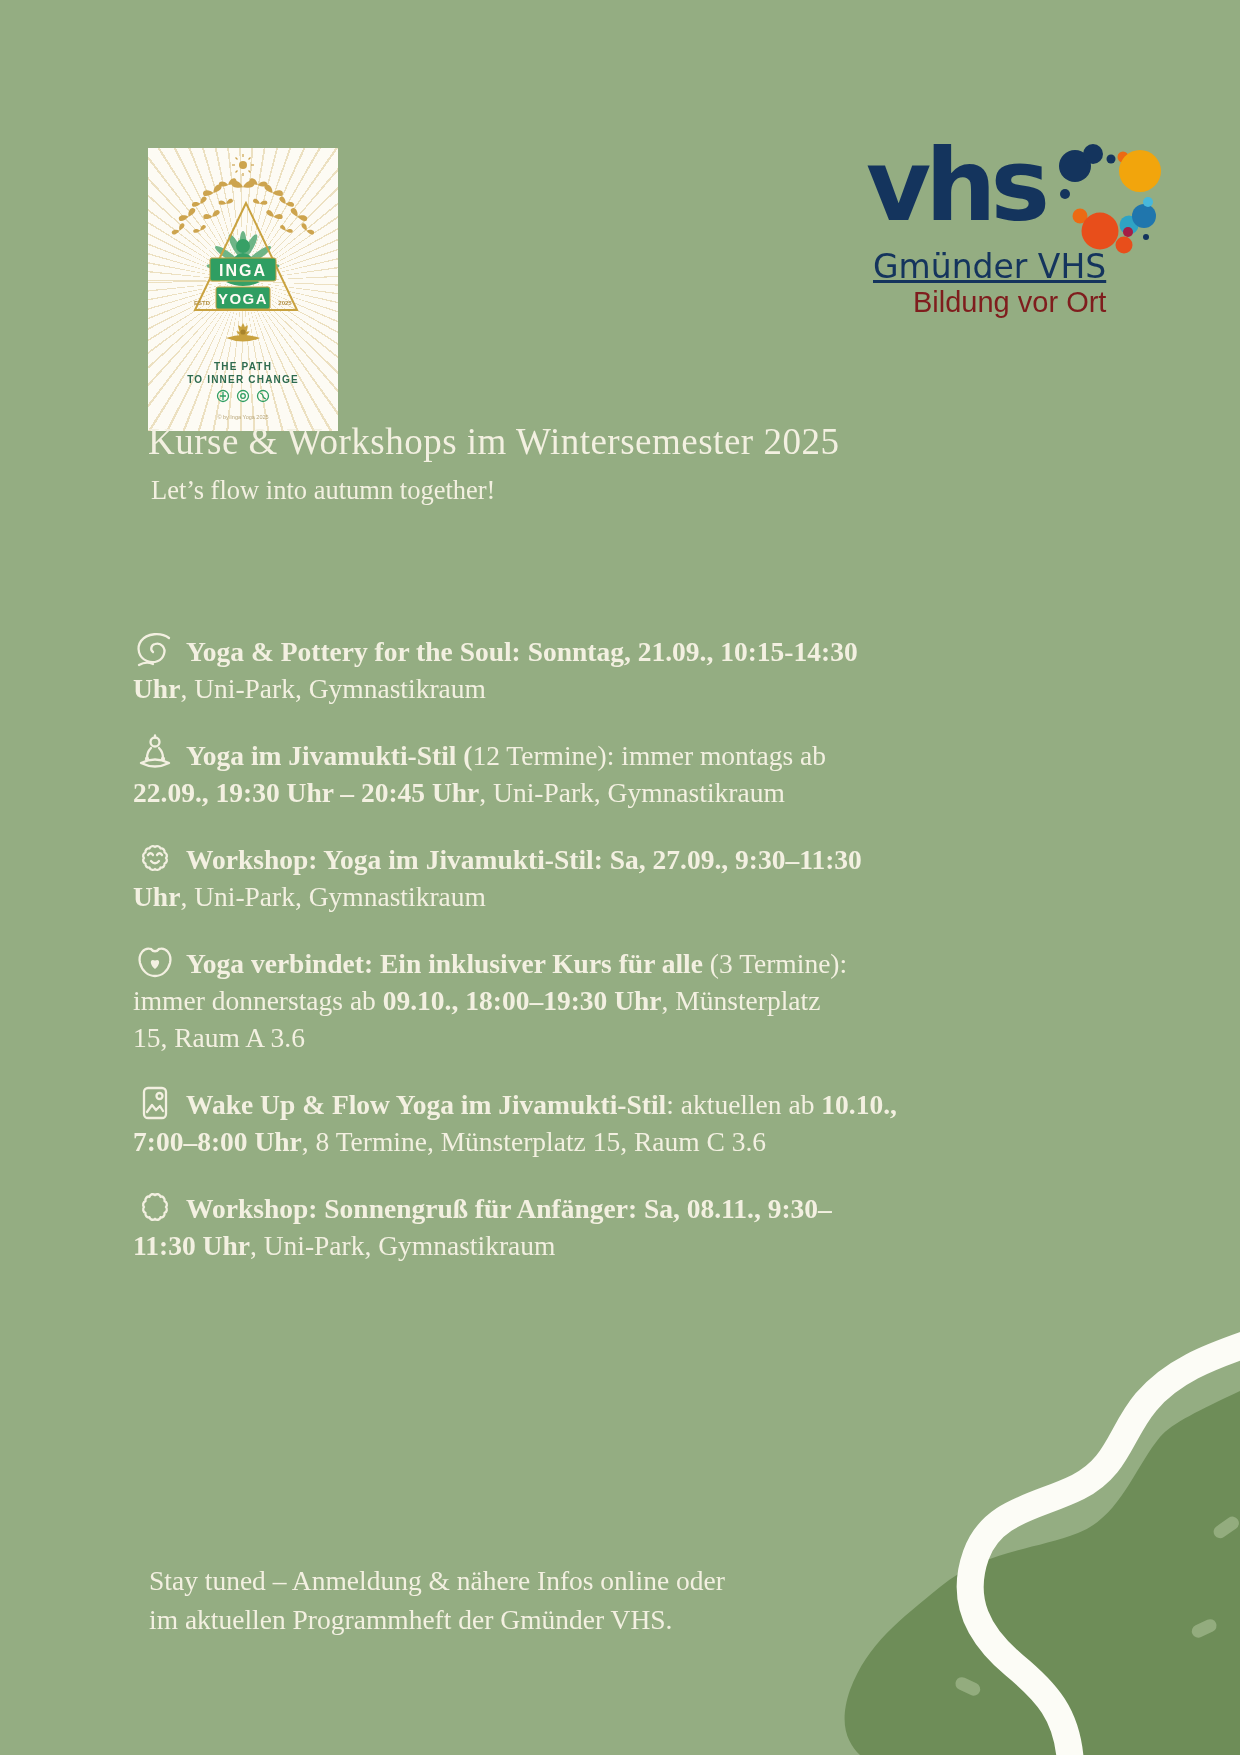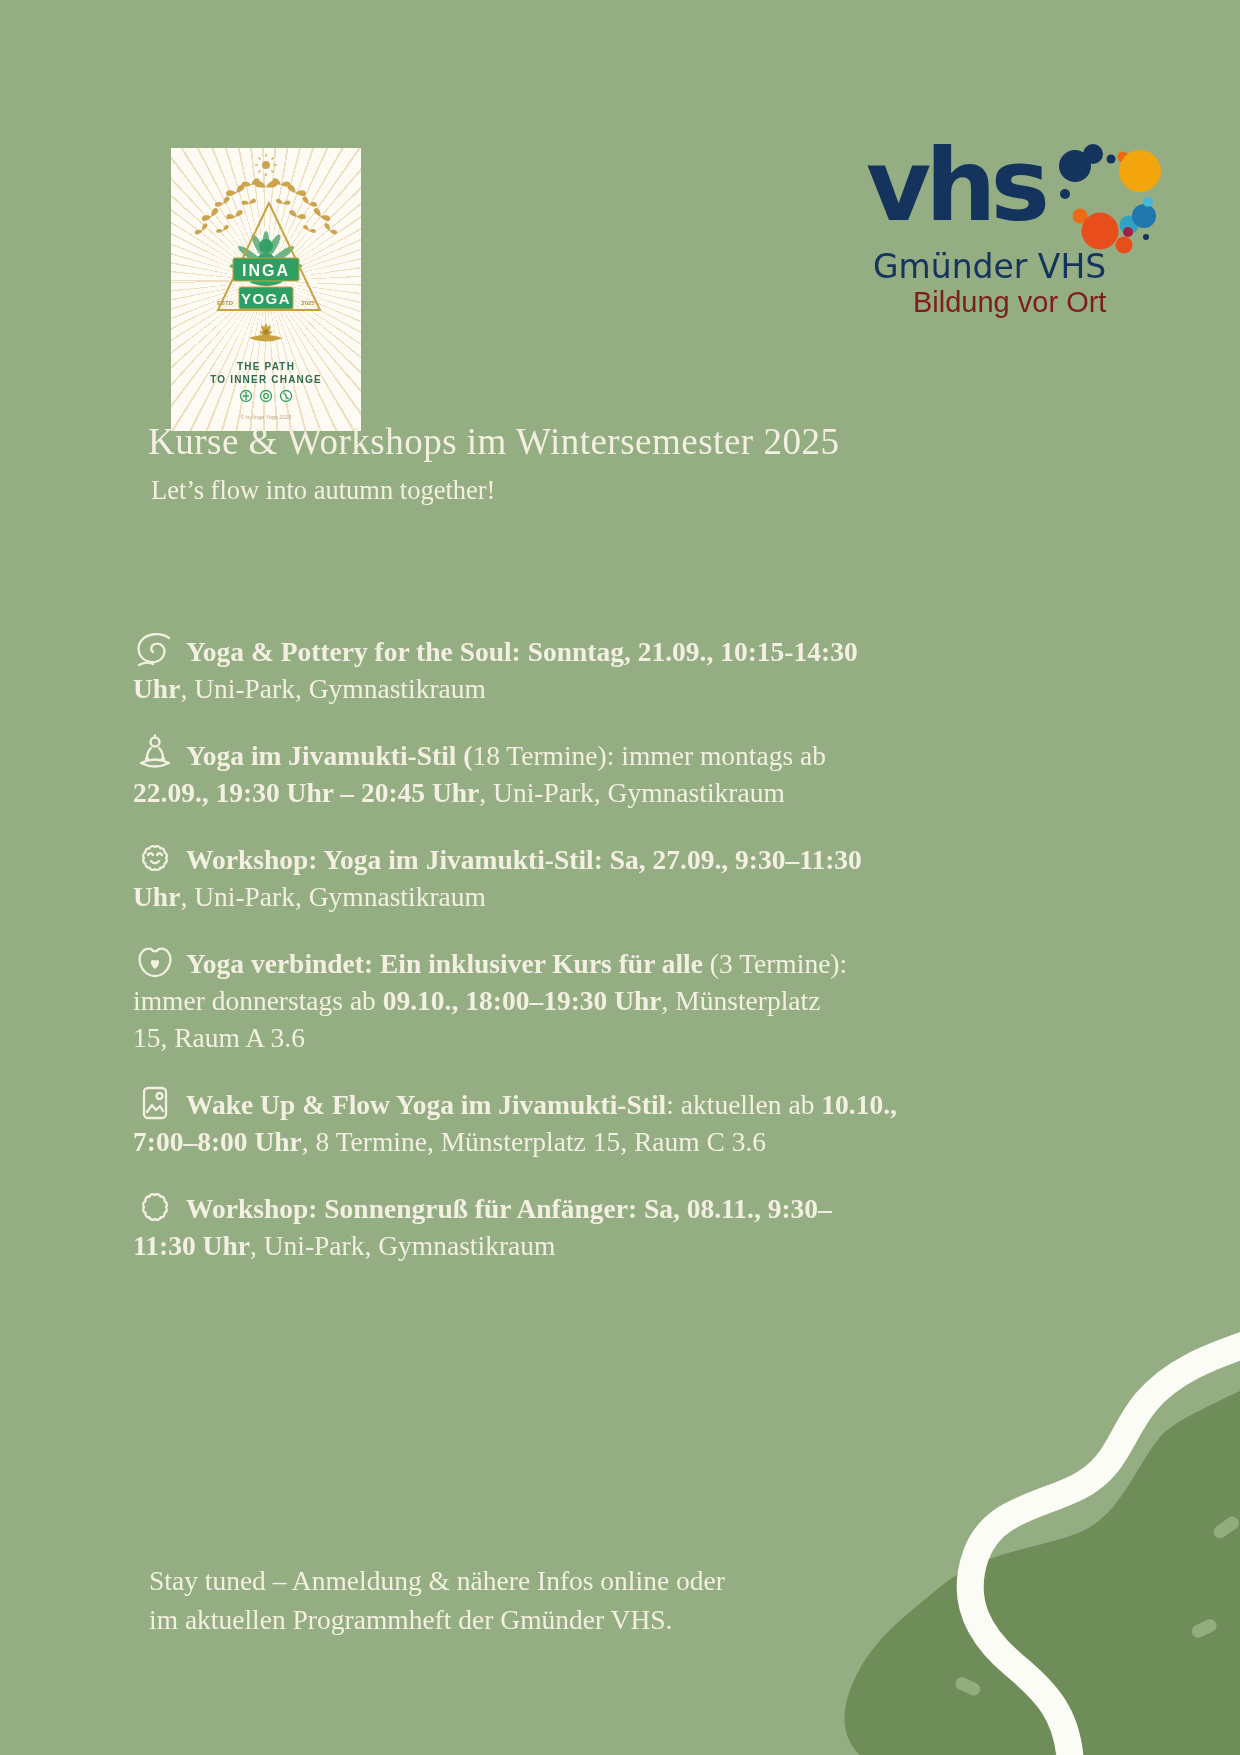--- a/index.html
+++ b/index.html
@@ -3,29 +3,29 @@
 <meta charset="utf-8">
 <style>
   html,body{margin:0;padding:0;background:#94ad82;}
   .page{position:relative;width:1240px;height:1755px;background:#94ad82;overflow:hidden;
         font-family:"Liberation Serif",serif;color:#f3f0e1;}
 
   
   .poster{position:absolute;left:148px;top:148px;width:190px;height:283px;
     background:
       repeating-conic-gradient(from -90deg at 50% 47%, rgba(201,168,85,.32) 0deg .8deg, rgba(0,0,0,0) .8deg 5.2deg),
-      #fdfbf4; margin-left: 23px;}
+      #fdfbf4;}
   .poster svg{position:absolute;left:0;top:0;}
 
   
   .vhs-word{position:absolute;left:866px;top:136px;font-family:"DejaVu Sans",sans-serif;
             font-weight:700;font-size:100px;line-height:1;letter-spacing:-6px;color:#14345d;text-align:right;}
   .vhs-dots{position:absolute;left:1040px;top:128px;}
   .vhs-org{position:absolute;left:873px;top:250px;font-family:"DejaVu Sans",sans-serif;
-           font-size:33px;line-height:34px;color:#14345d;}
+           font-size:33px;line-height:34px;color:#14345d;text-decoration:underline;}
   .vhs-slogan{position:absolute;left:873px;top:287px;font-family:Liberation Sans, sans-serif;
            font-size:29px;line-height:30px;color:#7f1d1d;margin-left:40px;}
 
   
   .title{position:absolute;left:144px;top:416px;font-size:37px;line-height:44px;font-weight:400;
          letter-spacing:.5px;margin:4px;}
   .subtitle{position:absolute;left:151px;top:474px;font-size:26.5px;line-height:32px;margin:0;}
 
   
   .courses{position:absolute;left:133px;top:630px;width:1020px;}
@@ -171,21 +171,21 @@
             <path d="M-16,15 C-11,12 -6,12 -2,14"></path>
           </svg></span><span><b>Yoga &amp; Pottery for the Soul: Sonntag, 21.09., 10:15-14:30
 Uhr</b><span>, Uni-Park, Gymnastikraum</span></span></p>
       <p class="course"><span class="cicon"><svg viewBox="-22 -20 44 40" width="44" height="40" fill="none" stroke="#f3f0e1" stroke-width="2.3" stroke-linecap="round" stroke-linejoin="round">
             <circle cx="0" cy="-12" r="4.5"></circle>
             <path d="M0,-16.5 L0,-18.5"></path>
             <path d="M-4,-6 C-7,-3 -8,1 -8,4 M4,-6 C7,-3 8,1 8,4"></path>
             <path d="M-14,9 Q0,2 14,9 Q0,16 -14,9 Z"></path>
             <circle cx="-8" cy="5" r="1" fill="#f3f0e1"></circle>
             <circle cx="8" cy="5" r="1" fill="#f3f0e1"></circle>
-          </svg></span><span><b>Yoga im Jivamukti-Stil (</b><span>18 Termine): immer montags ab
+          </svg></span><span><b>Yoga im Jivamukti-Stil (</b><span>12 Termine): immer montags ab
 </span><b>22.09., 19:30 Uhr – 20:45 Uhr</b><span>, Uni-Park, Gymnastikraum</span></span></p>
       <p class="course"><span class="cicon"><svg viewBox="-22 -20 44 40" width="44" height="40" fill="none" stroke="#f3f0e1" stroke-width="2.3" stroke-linecap="round" stroke-linejoin="round">
             <path d="M11,0 A3.4,3.4 0 0 1 9.53,5.5 A3.4,3.4 0 0 1 5.5,9.53 A3.4,3.4 0 0 1 0,11 A3.4,3.4 0 0 1 -5.5,9.53 A3.4,3.4 0 0 1 -9.53,5.5 A3.4,3.4 0 0 1 -11,0 A3.4,3.4 0 0 1 -9.53,-5.5 A3.4,3.4 0 0 1 -5.5,-9.53 A3.4,3.4 0 0 1 0,-11 A3.4,3.4 0 0 1 5.5,-9.53 A3.4,3.4 0 0 1 9.53,-5.5 A3.4,3.4 0 0 1 11,0"></path>
             <path d="M-7,-3 Q-4.5,-6.5 -2,-3 M2,-3 Q4.5,-6.5 7,-3"></path>
             <path d="M-4,3 Q0,7.5 4,3"></path>
           </svg></span><span><b>Workshop: Yoga im Jivamukti-Stil: Sa, 27.09., 9:30–11:30
 Uhr</b><span>, Uni-Park, Gymnastikraum</span></span></p>
       <p class="course"><span class="cicon"><svg viewBox="-22 -20 44 40" width="44" height="40" fill="none" stroke="#f3f0e1" stroke-width="2.3" stroke-linecap="round" stroke-linejoin="round">
             <path d="M-4,-13 C-11,-15 -17,-8 -15,1 C-13,9 -7,14 0,14 C7,14 13,9 15,1 C17,-8 11,-15 4,-13"></path>
             <path d="M-4,-13 C-2,-10 2,-10 4,-13"></path>

